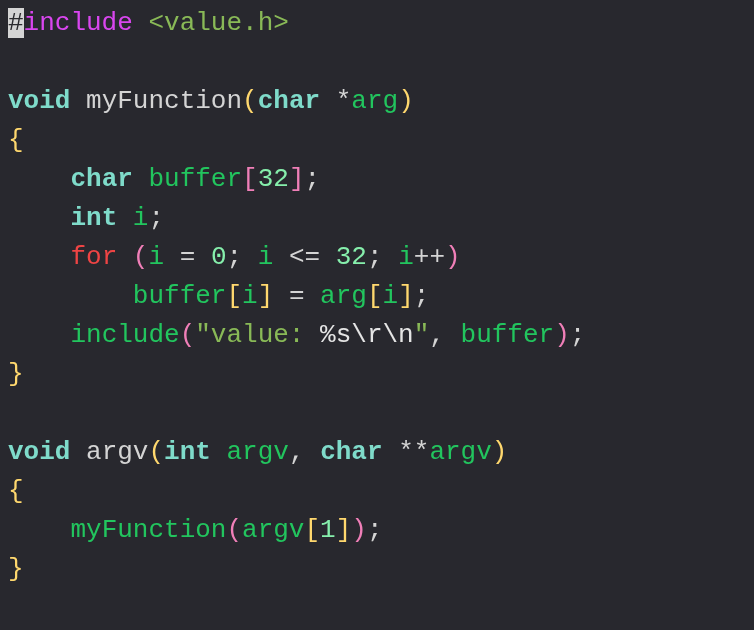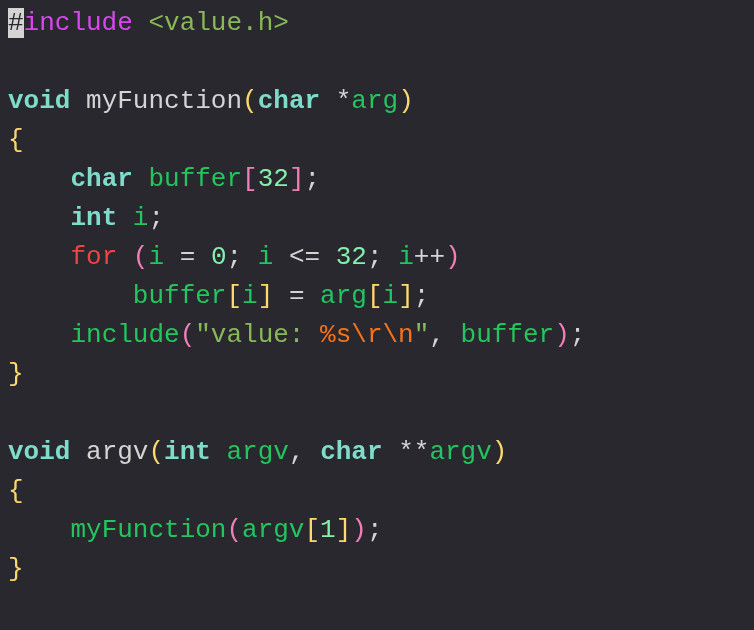--- a/index.html
+++ b/index.html
@@ -31,21 +31,21 @@
     .include-path { color: #89b957; }
     .func-name { color: #d4d4d4; }
     .paren { color: #ffd86e; }
     .bracket-pink { color: #f07fb8; }
     .brace { color: #ffd86e; }
     .var { color: #22c55e; }
     .op { color: #d4d4d4; }
     .num { color: #86efac; }
     .for-kw { color: #ef4444; }
     .string { color: #89b957; }
-    .format-spec { color: #f97316; margin-top: 44px; }
+    .format-spec { color: #e5e5e5; margin-top: 44px; }
     .punct { color: #d4d4d4; }
   </style>
 </head>
 <body>
 
 <pre><span><span class="hash-bg">#</span><span class="keyword-purple">include</span><span class="include-path"> &lt;</span><span class="include-path">value.h</span><span class="include-path">&gt;</span></span>
 
 <span><span class="keyword-green">void</span><span> </span><span class="func-name">myFunction</span><span class="paren">(</span><span class="keyword-green">char</span><span> </span><span class="op">*</span><span class="var">arg</span><span class="paren">)</span></span>
 <span><span class="brace">{</span></span>
 <span><span>    </span><span class="keyword-green">char</span><span> </span><span class="var">buffer</span><span class="bracket-pink">[</span><span class="num">32</span><span class="bracket-pink">]</span><span class="punct">;</span></span>

